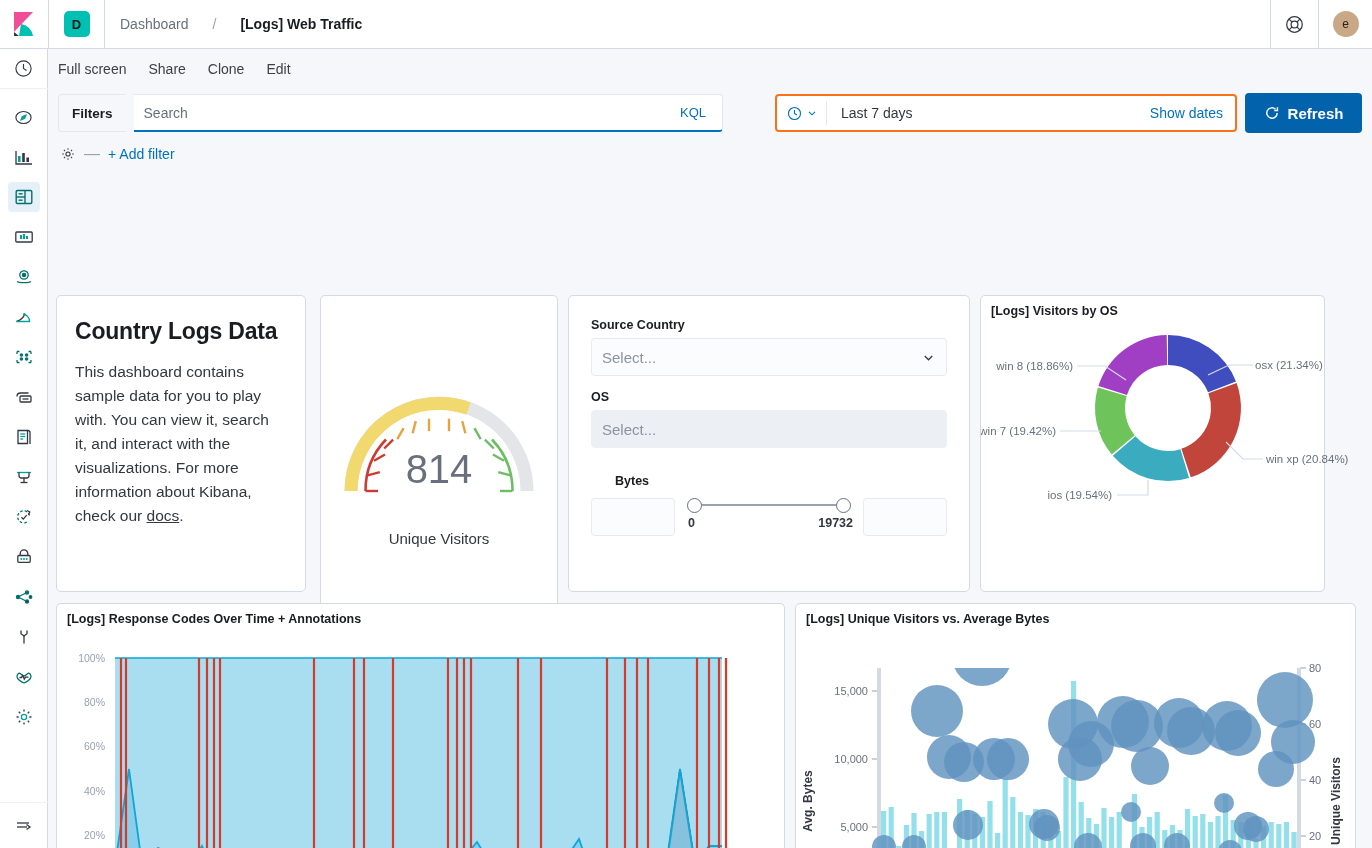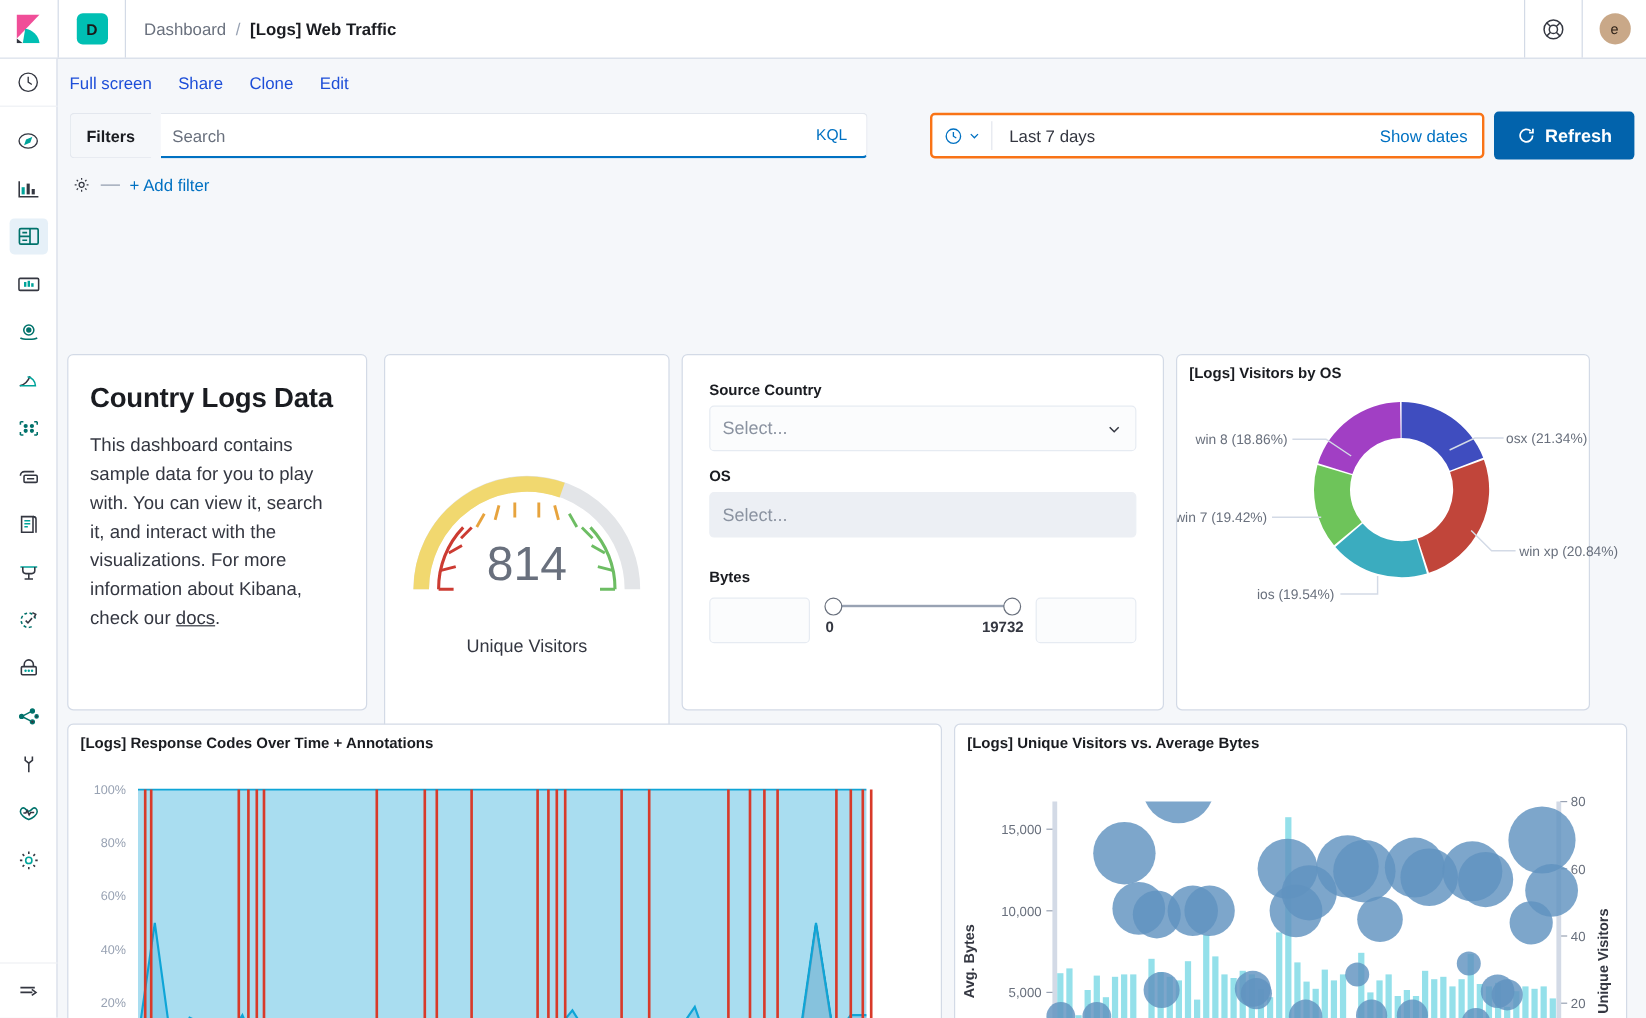--- a/index.html
+++ b/index.html
@@ -15,21 +15,21 @@
     background: #fff; border-bottom: 1px solid #d3dae6;
     display: flex; align-items: center;
   }
   .logo-cell { width: 49px; height: 48px; display: flex; align-items: center; justify-content: center; border-right: 1px solid #d3dae6; }
   .badge-cell { width: 56px; height: 48px; display: flex; align-items: center; justify-content: center; border-right: 1px solid #d3dae6;}
   .space-badge {
     width: 26px; height: 26px; border-radius: 5px; background: #00BFB3;
     color: #1a1a1a; font-size: 13px; font-weight: 600;
     display: flex; align-items: center; justify-content: center;
   }
-  .breadcrumb { display: flex; align-items: flex-start; gap: 8px; padding-left: 15px; font-size: 14px; }
+  .breadcrumb { display: flex; align-items: flex-start; gap: 24px; padding-left: 15px; font-size: 14px; }
   .bc-link { color: #69707d; cursor: pointer; }
   .bc-sep { color: #98a2b3; }
   .bc-current { color: #1a1c21; font-weight: 600; }
   .topbar-right { margin-left: auto; display: flex; align-items: center; height: 48px; }
   .tb-icon-cell { width: 48px; height: 48px; display: flex; align-items: center; justify-content: center; border-left: 1px solid #d3dae6; }
   .avatar-cell { width: 54px; height: 48px; display: flex; align-items: center; justify-content: center; border-left: 1px solid #d3dae6; }
   .avatar { width: 26px; height: 26px; border-radius: 50%; background: #c9a888; color: #2d2118;
             font-size: 12px; display: flex; align-items: center; justify-content: center; }
   
   .leftnav {
@@ -39,21 +39,21 @@
   }
   .nav-item { width: 48px; height: 40px; display: flex; align-items: center; justify-content: center; cursor: pointer; }
   .nav-item.sep { border-bottom: 1px solid #eef0f4; }
   .nav-item.active .navbox { background: #e6f0f8; border-radius: 4px; }
   .navbox { width: 32px; height: 30px; display: flex; align-items: center; justify-content: center; }
   .nav-spacer { flex: 1 1 auto; }
   .nav-bottom { border-top: 1px solid #eef0f4; width: 48px; display: flex; align-items: center; justify-content: center; height: 46px; }
   
   .content { position: absolute; top: 49px; left: 48px; width: 1324px; height: 799px; }
   .menubar { height: 40px; padding: 12px 0 0 10px; display: flex; gap: 22px; font-size: 14px; }
-  .menubar a { color: #1d4ed8; text-decoration: none; cursor: pointer; }
+  .menubar a { color: #404040; text-decoration: none; cursor: pointer; }
   .querybar { display: flex; align-items: center; padding: 4px 10px 0 10px; gap: 8px; }
   .filters-btn {
     height: 38px; padding: 0 13px; background: #f5f7fa; border: 1px solid #e3e7ee; border-right: none;
     border-radius: 4px 0 0 4px; display: flex; align-items: center; font-size: 13.5px; font-weight: 700; color: #1a1c21; cursor: pointer;
   }
   .search-wrap {
     flex: 1 1 auto; height: 38px; background: #fff; border: 1px solid #e3e7ee; border-left: none;
     border-bottom: 2px solid #0071c2; border-radius: 0 4px 4px 0;
     display: flex; align-items: center; padding: 0 6px 0 10px;
   }
@@ -429,21 +429,21 @@
                 <path d="M5 8l5 5 5-5"></path>
               </svg>
           </span>
         </div>
 
         <div class="ctl-label" style="margin-top:14px;">OS</div>
         <div class="ctl-select disabled">
           <span>Select...</span>
         </div>
 
-        <div class="ctl-label" style="margin-top:26px;">Bytes</div>
+        <div class="ctl-label" style="margin-top:26px;margin-left:24px;">Bytes</div>
         <div class="bytes-row">
           <div class="byte-box"></div>
           <div class="slider-wrap">
             <div class="slider-track"></div>
             <div class="slider-knob" style="left:2px;"></div>
             <div class="slider-knob" style="right:2px;"></div>
             <div class="slider-val" style="left:3px;">0</div>
             <div class="slider-val" style="right:0px;">19732</div>
           </div>
           <div class="byte-box"></div>

